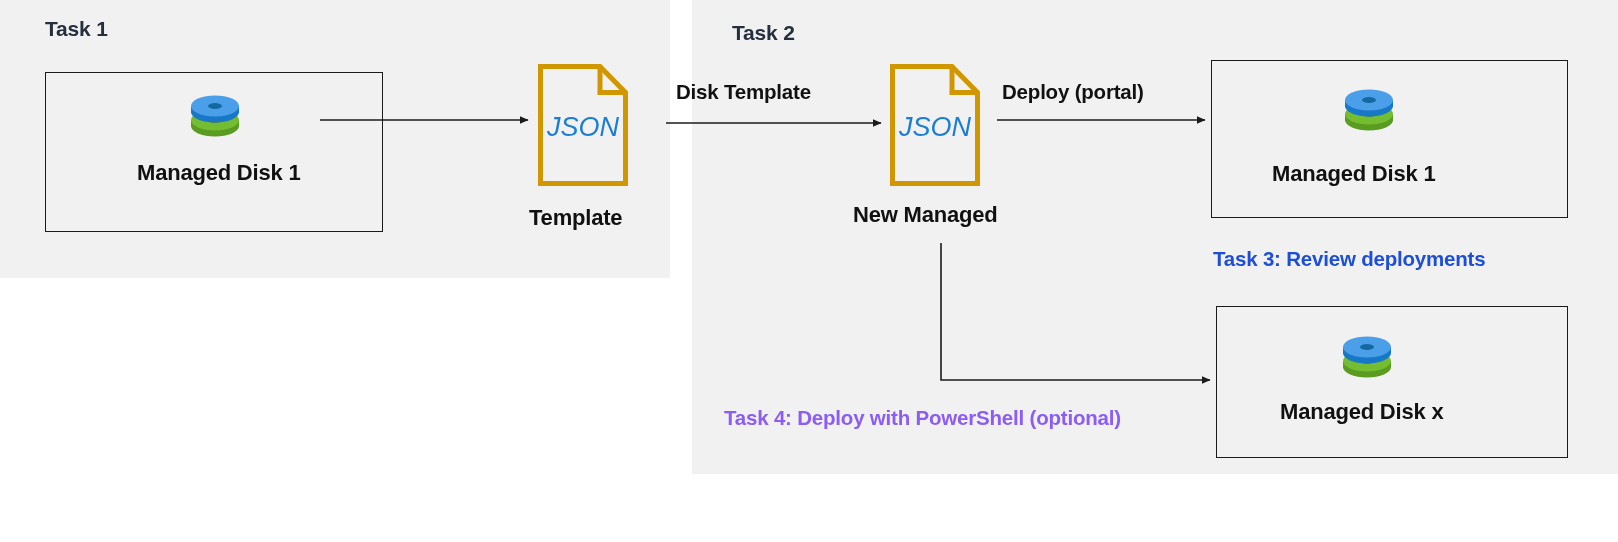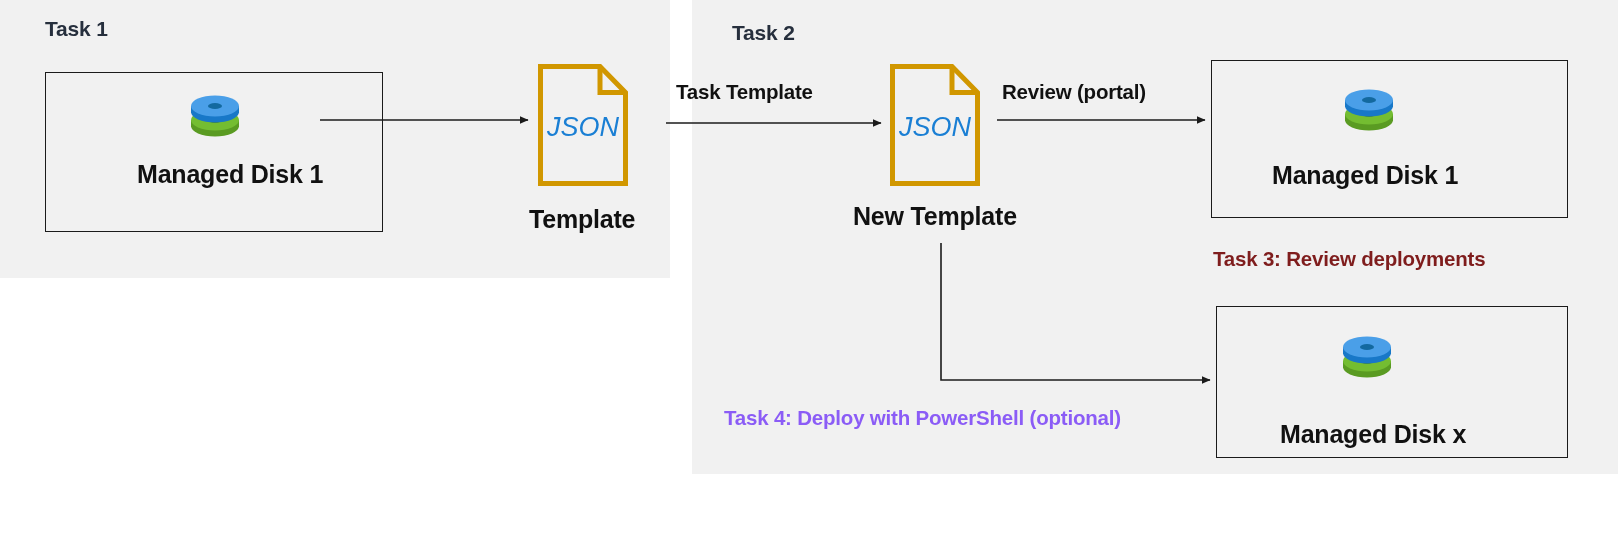--- a/index.html
+++ b/index.html
@@ -52,35 +52,35 @@
   }
   .disk-icon svg { display: block; width: 100%; height: 100%; }
   .disk-left   { left: 186px;  top: 91px; }
   .disk-right1 { left: 1340px; top: 85px; }
   .disk-diskx  { left: 1338px; top: 332px; }
 
   .node-label {
     position: absolute;
     color: #111111;
     font-weight: bold;
-    font-size: 25px;
+    font-size: 22px;
     white-space: nowrap;
     letter-spacing: -0.2px;
   }
   .label-disk1-left  { left: 137px;  top: 160px; }
   .label-disk1-right { left: 1272px; top: 161px; }
-  .label-diskx       { left: 1280px; top: 420px; text-align: right; }
+  .label-diskx       { left: 1280px; top: 399px; text-align: right; }
   .label-template    { left: 529px;  top: 205px; }
   .label-newtemplate { left: 853px;  top: 202px; }
 
   .task3-label {
     position: absolute;
     left: 1213px;
     top: 247px;
-    color: #7f1d1d;
+    color: #1d4ed8;
     font-weight: bold;
     font-size: 20.5px;
     white-space: nowrap;
     letter-spacing: -0.2px;
   }
 
   .arrow-label {
     position: absolute;
     color: #111111;
     font-weight: bold;
@@ -213,29 +213,29 @@
 
     <g>
       <path d="M941,243 L941,380 L1210,380" fill="none" stroke="#1b1b1b" stroke-width="1.6" marker-end="url(#arrowhead)"></path>
     </g>
   </svg>
 
   <div class="node-label label-disk1-left">Managed Disk 1</div>
 
   <div class="node-label label-template">Template</div>
 
-  <div class="node-label label-newtemplate">New Template</div>
+  <div class="node-label label-newtemplate">New Managed</div>
 
   <div class="node-label label-disk1-right">Managed Disk 1</div>
 
   <div class="node-label label-diskx">Managed Disk x</div>
 
-  <div class="arrow-label label-edit-template">Task Template</div>
-
-  <div class="arrow-label label-deploy-portal">Review (portal)</div>
+  <div class="arrow-label label-edit-template">Disk Template</div>
+
+  <div class="arrow-label label-deploy-portal">Deploy (portal)</div>
 
   <div class="task3-label">Task 3: Review deployments</div>
 
   <div class="optional-block">
     <div>Task 4: Deploy with PowerShell (optional)</div>
   </div>
 
 </div>
 
 </body></html>

